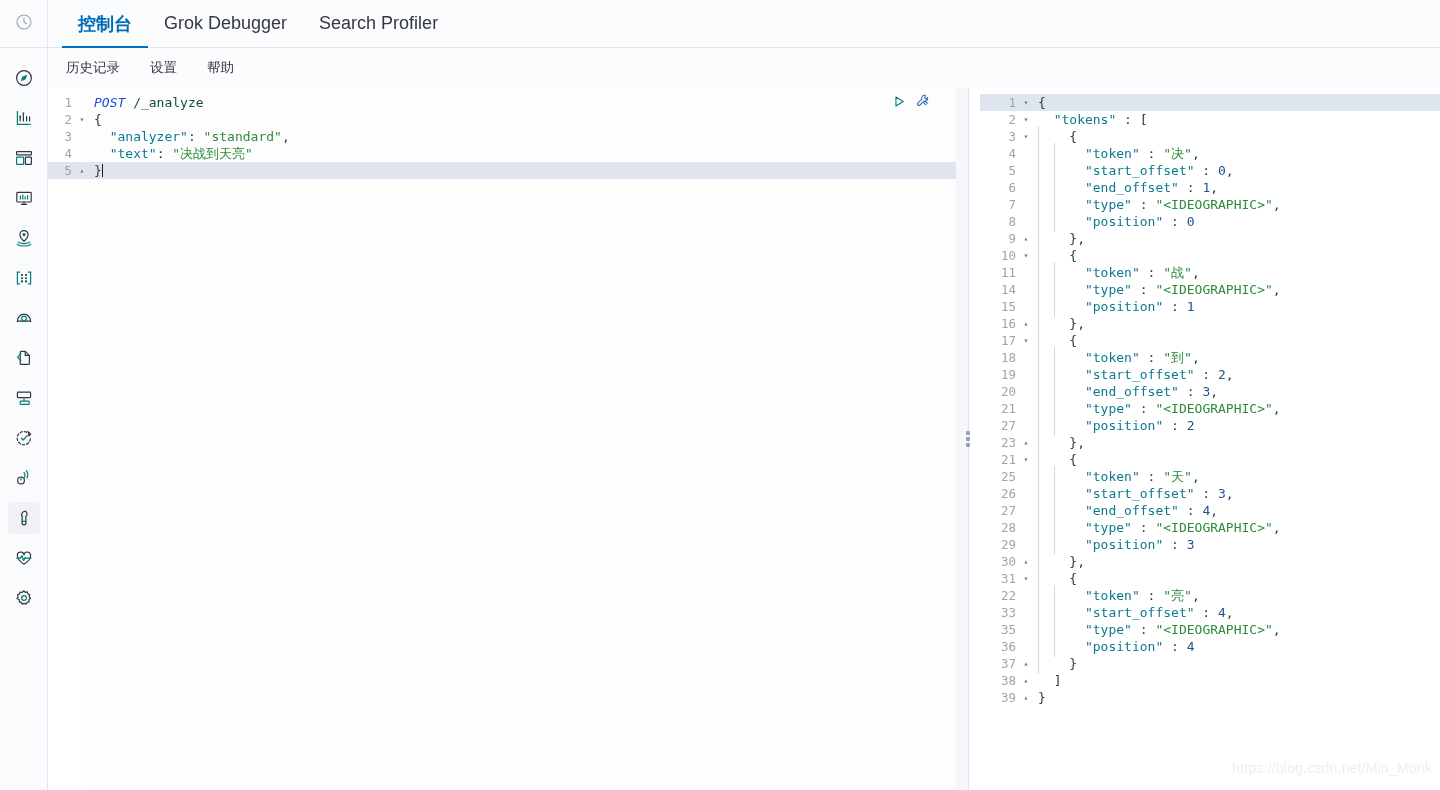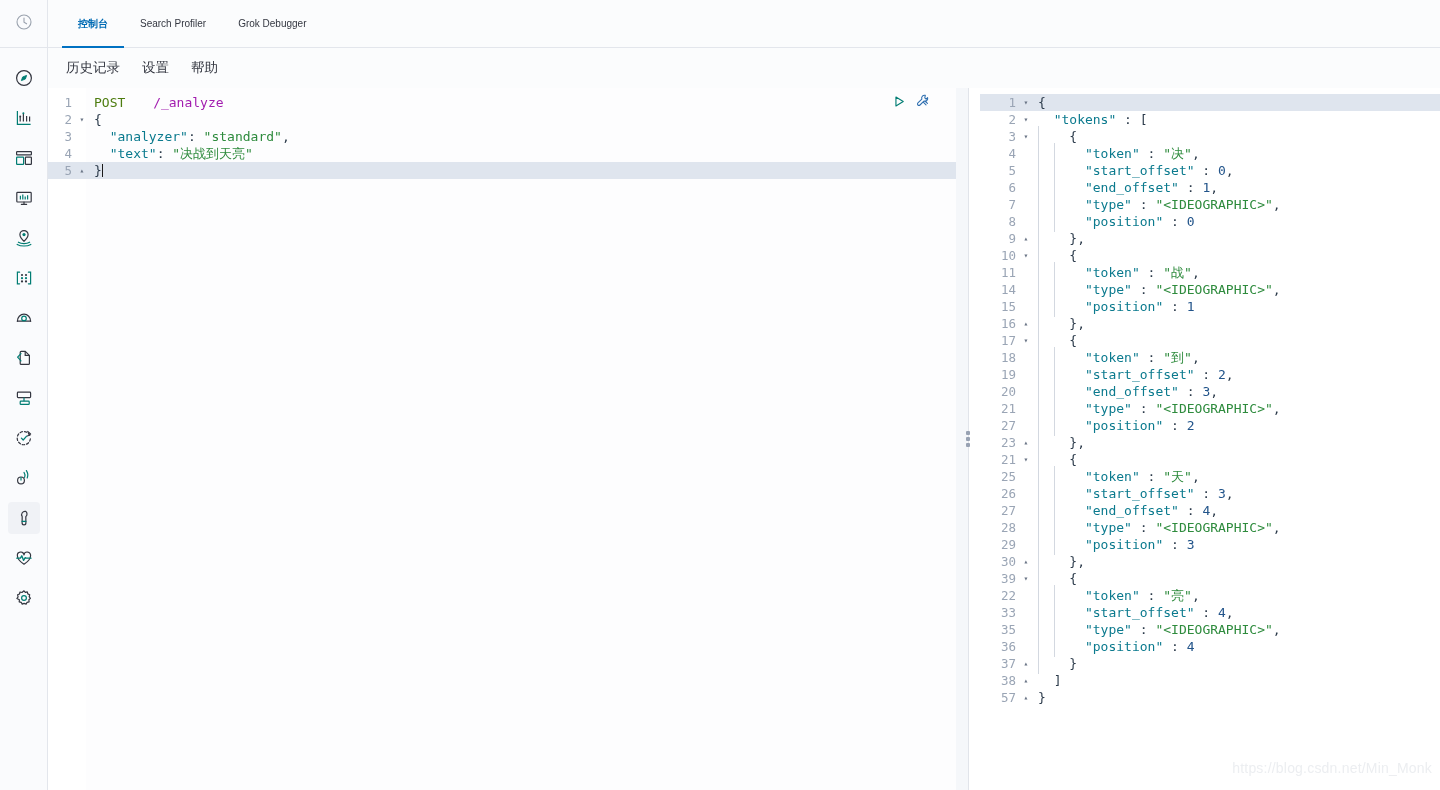--- a/index.html
+++ b/index.html
@@ -39,34 +39,34 @@
   .tabbar {
     height: 48px; flex: 0 0 48px;
     display: flex; align-items: stretch;
     padding-left: 14px;
     background: #fbfcfd;
     border-bottom: 1px solid #e3e6ec;
   }
   .tab {
     display: flex; align-items: center;
     padding: 0 16px;
-    font-size: 10px; color: #343741;
+    font-size: 18px; color: #343741;
     cursor: pointer; position: relative;
     white-space: nowrap;
   }
   .tab.active { color: #006bb4; font-weight: 600; }
   .tab.active::after {
     content: ""; position: absolute; left: 0; right: 0; bottom: -1px;
     height: 2px; background: #0071c2;
   }
 
   .subbar {
     height: 40px; flex: 0 0 40px;
     display: flex; align-items: center;
-    padding-left: 18px; gap: 22px;
+    padding-left: 18px; gap: 30px;
     background: #fbfcfd;
   }
   .subbar-item {
     font-size: 13.5px; color: #343741; cursor: pointer;
   }
 
   
   .console {
     flex: 1 1 auto; display: flex; position: relative;
     min-height: 0; background: #fff;
@@ -130,22 +130,22 @@
   .ed-right .code-line.hl { background: #dfe5ee; }
 
   
   .ind { display: inline-block; position: relative; }
   .ind::before {
     content: ""; position: absolute; left: 0; top: -2px; bottom: -2px;
     width: 1px; background: #d3d8e0;
   }
 
   
-  .k-method { color: #4d7c0f; }
-  .k-url     { color: #a21caf; margin-left: 20px; }
+  .k-method { color: #1d4ed8; font-style: italic; }
+  .k-url     { color: #14532d; }
   .k-key     { color: #0b7a8e; }
   .k-str     { color: #2e8b3d; }
   .k-num     { color: #22548a; }
   .k-punc    { color: #2b3a4a; }
   .k-brace   { color: #2b3a4a; }
 
   .cursor {
     display: inline-block; width: 1px; height: 13px; background: #1a1a1a;
     vertical-align: -2px; margin-left: 0px;
   }
@@ -321,22 +321,22 @@
         </span>
       </div>
 
     </div>
   </nav>
 
   <div class="main">
 
     <div class="tabbar">
       <div class="tab active">控制台</div>
+      <div class="tab">Grok Debugger</div>
       <div class="tab">Search Profiler</div>
-      <div class="tab">Grok Debugger</div>
     </div>
 
     <div class="subbar">
       <div class="subbar-item">历史记录</div>
       <div class="subbar-item">设置</div>
       <div class="subbar-item">帮助</div>
     </div>
 
     <div class="console">
 
@@ -398,28 +398,28 @@
               <div class="code-line"><span class="gut">21</span><span class="fold"></span><span class="code-txt"><span class="ind">&nbsp;&nbsp;</span><span class="ind">&nbsp;&nbsp;</span><span class="k-punc">  </span><span class="k-key">"type"</span><span class="k-punc"> : </span><span class="k-str">"&lt;IDEOGRAPHIC&gt;"</span><span class="k-punc">,</span></span></div>
               <div class="code-line"><span class="gut">27</span><span class="fold"></span><span class="code-txt"><span class="ind">&nbsp;&nbsp;</span><span class="ind">&nbsp;&nbsp;</span><span class="k-punc">  </span><span class="k-key">"position"</span><span class="k-punc"> : </span><span class="k-num">2</span></span></div>
               <div class="code-line"><span class="gut">23</span><span class="fold">▴</span><span class="code-txt"><span class="ind">&nbsp;&nbsp;</span><span class="k-punc">  </span><span class="k-brace">},</span></span></div>
               <div class="code-line"><span class="gut">21</span><span class="fold">▾</span><span class="code-txt"><span class="ind">&nbsp;&nbsp;</span><span class="k-punc">  </span><span class="k-brace">{</span></span></div>
               <div class="code-line"><span class="gut">25</span><span class="fold"></span><span class="code-txt"><span class="ind">&nbsp;&nbsp;</span><span class="ind">&nbsp;&nbsp;</span><span class="k-punc">  </span><span class="k-key">"token"</span><span class="k-punc"> : </span><span class="k-str">"天"</span><span class="k-punc">,</span></span></div>
               <div class="code-line"><span class="gut">26</span><span class="fold"></span><span class="code-txt"><span class="ind">&nbsp;&nbsp;</span><span class="ind">&nbsp;&nbsp;</span><span class="k-punc">  </span><span class="k-key">"start_offset"</span><span class="k-punc"> : </span><span class="k-num">3</span><span class="k-punc">,</span></span></div>
               <div class="code-line"><span class="gut">27</span><span class="fold"></span><span class="code-txt"><span class="ind">&nbsp;&nbsp;</span><span class="ind">&nbsp;&nbsp;</span><span class="k-punc">  </span><span class="k-key">"end_offset"</span><span class="k-punc"> : </span><span class="k-num">4</span><span class="k-punc">,</span></span></div>
               <div class="code-line"><span class="gut">28</span><span class="fold"></span><span class="code-txt"><span class="ind">&nbsp;&nbsp;</span><span class="ind">&nbsp;&nbsp;</span><span class="k-punc">  </span><span class="k-key">"type"</span><span class="k-punc"> : </span><span class="k-str">"&lt;IDEOGRAPHIC&gt;"</span><span class="k-punc">,</span></span></div>
               <div class="code-line"><span class="gut">29</span><span class="fold"></span><span class="code-txt"><span class="ind">&nbsp;&nbsp;</span><span class="ind">&nbsp;&nbsp;</span><span class="k-punc">  </span><span class="k-key">"position"</span><span class="k-punc"> : </span><span class="k-num">3</span></span></div>
               <div class="code-line"><span class="gut">30</span><span class="fold">▴</span><span class="code-txt"><span class="ind">&nbsp;&nbsp;</span><span class="k-punc">  </span><span class="k-brace">},</span></span></div>
-              <div class="code-line"><span class="gut">39</span><span class="fold">▾</span><span class="code-txt"><span class="ind">&nbsp;&nbsp;</span><span class="k-punc">  </span><span class="k-brace">{</span></span></div>
+              <div class="code-line"><span class="gut">31</span><span class="fold">▾</span><span class="code-txt"><span class="ind">&nbsp;&nbsp;</span><span class="k-punc">  </span><span class="k-brace">{</span></span></div>
               <div class="code-line"><span class="gut">22</span><span class="fold"></span><span class="code-txt"><span class="ind">&nbsp;&nbsp;</span><span class="ind">&nbsp;&nbsp;</span><span class="k-punc">  </span><span class="k-key">"token"</span><span class="k-punc"> : </span><span class="k-str">"亮"</span><span class="k-punc">,</span></span></div>
               <div class="code-line"><span class="gut">33</span><span class="fold"></span><span class="code-txt"><span class="ind">&nbsp;&nbsp;</span><span class="ind">&nbsp;&nbsp;</span><span class="k-punc">  </span><span class="k-key">"start_offset"</span><span class="k-punc"> : </span><span class="k-num">4</span><span class="k-punc">,</span></span></div>
               <div class="code-line"><span class="gut">35</span><span class="fold"></span><span class="code-txt"><span class="ind">&nbsp;&nbsp;</span><span class="ind">&nbsp;&nbsp;</span><span class="k-punc">  </span><span class="k-key">"type"</span><span class="k-punc"> : </span><span class="k-str">"&lt;IDEOGRAPHIC&gt;"</span><span class="k-punc">,</span></span></div>
               <div class="code-line"><span class="gut">36</span><span class="fold"></span><span class="code-txt"><span class="ind">&nbsp;&nbsp;</span><span class="ind">&nbsp;&nbsp;</span><span class="k-punc">  </span><span class="k-key">"position"</span><span class="k-punc"> : </span><span class="k-num">4</span></span></div>
               <div class="code-line"><span class="gut">37</span><span class="fold">▴</span><span class="code-txt"><span class="ind">&nbsp;&nbsp;</span><span class="k-punc">  </span><span class="k-brace">}</span></span></div>
               <div class="code-line"><span class="gut">38</span><span class="fold">▴</span><span class="code-txt"><span class="k-punc">  </span><span class="k-brace">]</span></span></div>
-              <div class="code-line"><span class="gut">57</span><span class="fold">▴</span><span class="code-txt"><span class="k-brace">}</span></span></div>
+              <div class="code-line"><span class="gut">39</span><span class="fold">▴</span><span class="code-txt"><span class="k-brace">}</span></span></div>
             </div>
         </div>
         <div class="watermark">https://blog.csdn.net/Min_Monk</div>
       </div>
 
     </div>
   </div>
 </div>
 
 </body></html>

